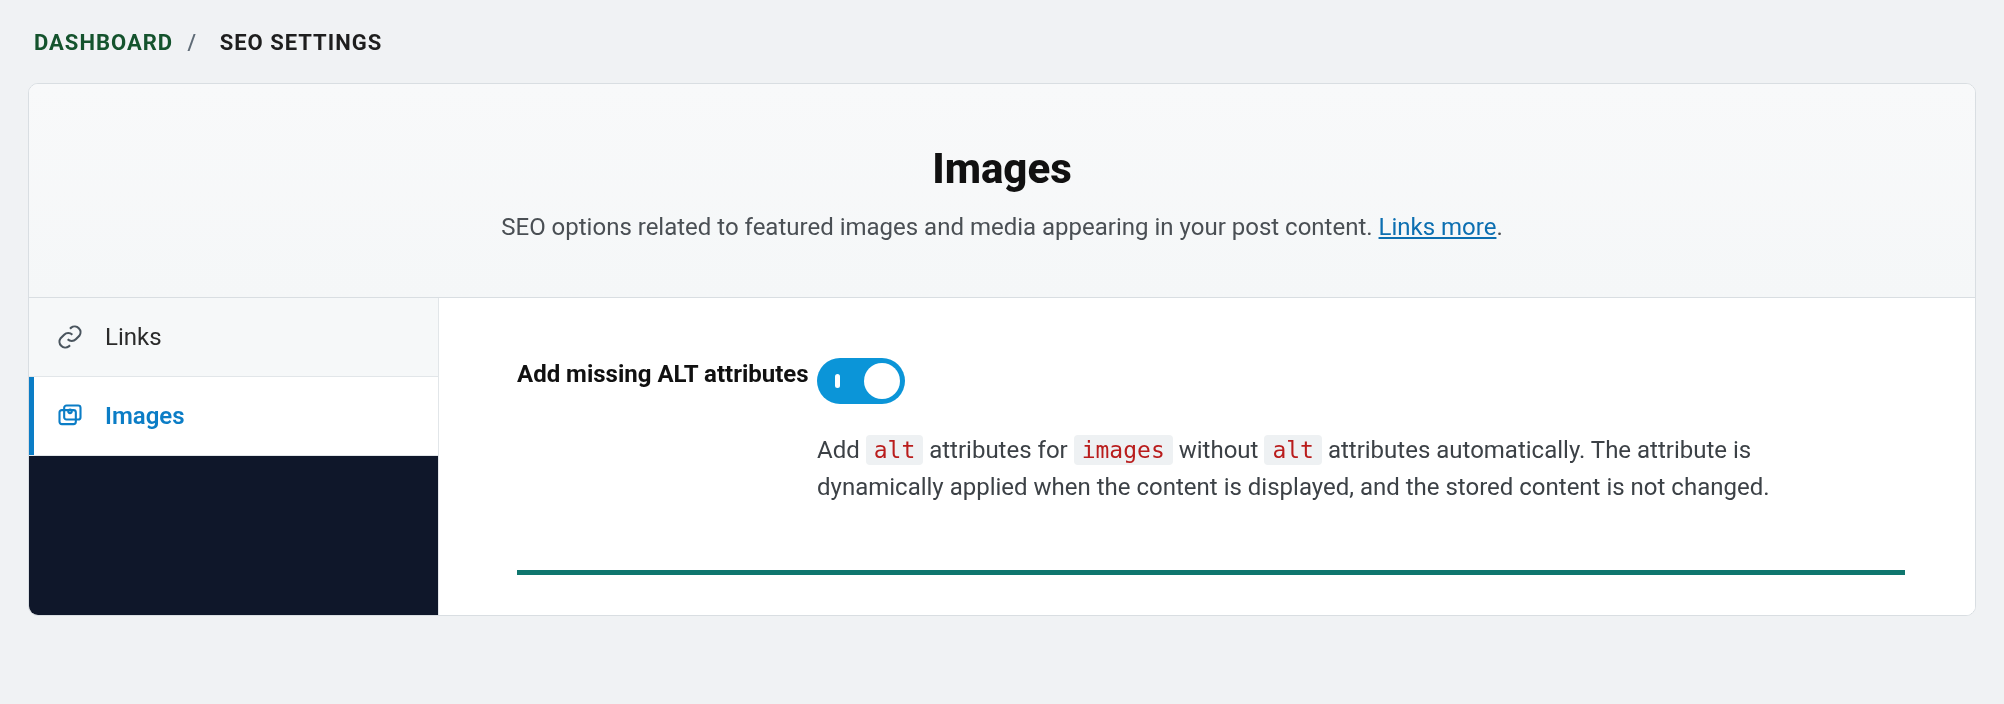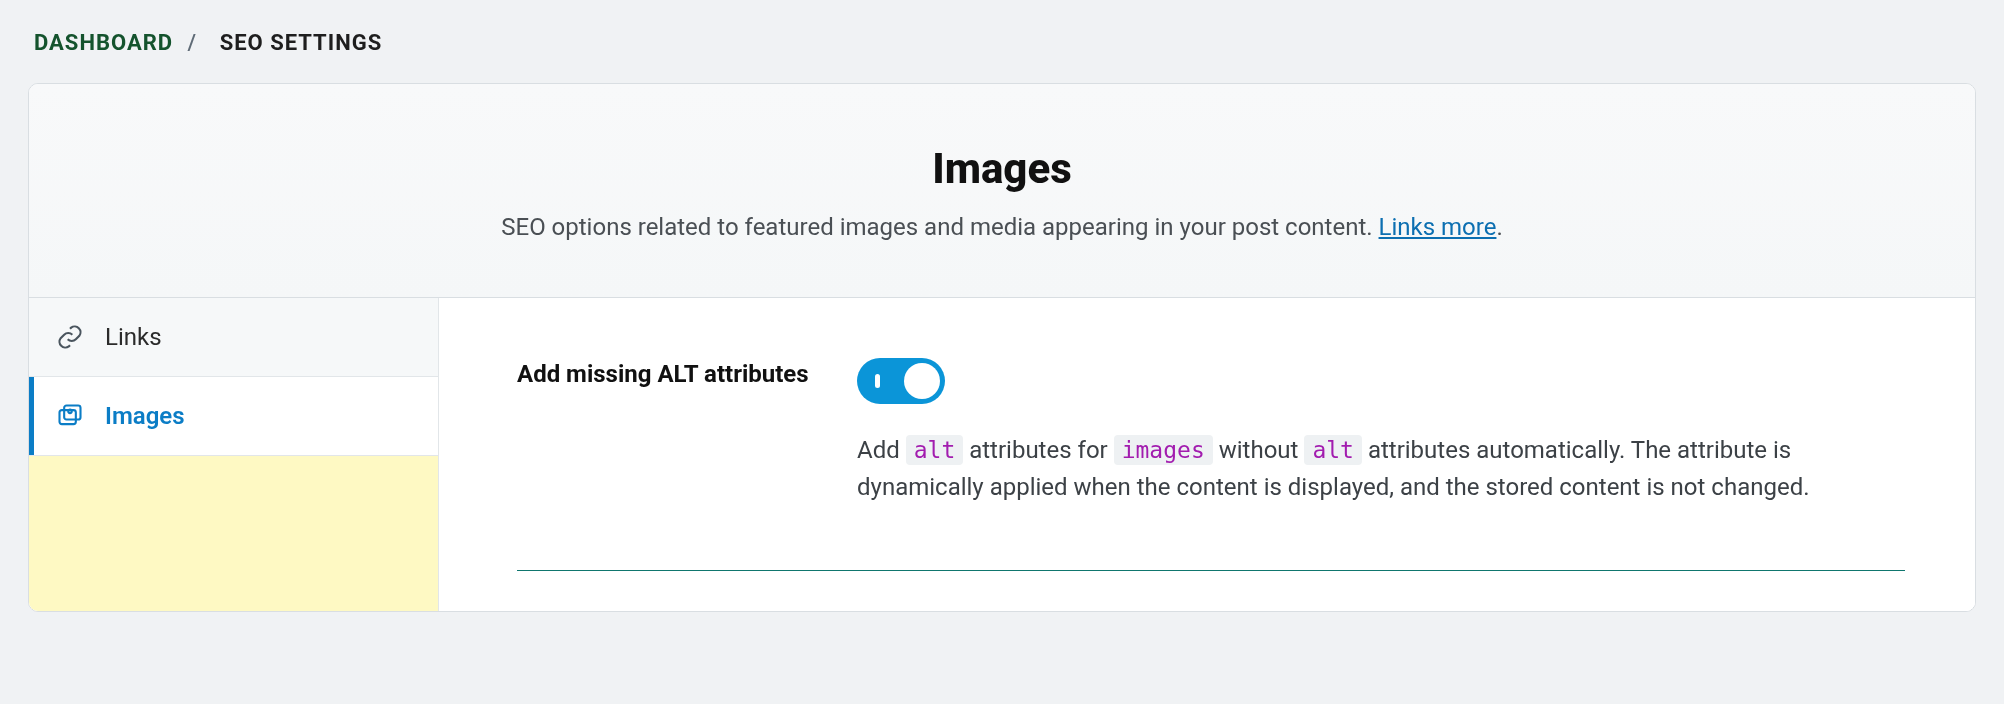--- a/index.html
+++ b/index.html
@@ -48,21 +48,21 @@
     text-decoration: underline;
   }
   .panel-body {
     display: flex;
     background: #fff;
   }
   .sidebar {
     width: 410px;
     flex-shrink: 0;
     border-right: 1px solid #e2e6e9;
-    background: #fef9c3;
+    background: #0f172a;
   }
   .sidebar-item {
     display: flex;
     align-items: center;
     gap: 20px;
     padding: 24px 26px;
     border-bottom: 1px solid #e2e6e9;
     font-size: 24px;
     color: #2b2b2b;
     cursor: pointer;
@@ -85,22 +85,21 @@
   .sidebar-item svg { stroke: #4a555e; fill: none; stroke-width: 1.8; }
   .sidebar-item.active svg { stroke: #0b7dc6; }
   .content {
     flex: 1;
     padding: 60px 70px 40px 78px;
     background: #fff;
   }
   .setting-row {
     display: flex;
     align-items: flex-start;
-    gap: 40px;
-    border-bottom: 1px solid #0f766e;
+    border-bottom: 5px solid #0f766e;
     padding-bottom: 64px;
   }
   .setting-label {
     width: 300px;
     flex-shrink: 0;
     font-size: 24px;
     font-weight: 700;
     color: #111;
     line-height: 1.4;
   }
@@ -139,21 +138,21 @@
     line-height: 1.55;
     color: #3c4146;
     max-width: 1020px;
   }
   code.inline {
     background: #eef1f3;
     padding: 2px 8px;
     border-radius: 4px;
     font-family: ui-monospace, SFMono-Regular, Menlo, monospace;
     font-size: 23px;
-    color: #a21caf;
+    color: #b91c1c;
   }
 </style>
 </head>
 <body>
 
 <div class="breadcrumb">
   <a style="color:#14532d;text-decoration:none;cursor:pointer;">DASHBOARD</a>
   <span class="sep">/</span>
   <span class="current">SEO SETTINGS</span>
 </div>

